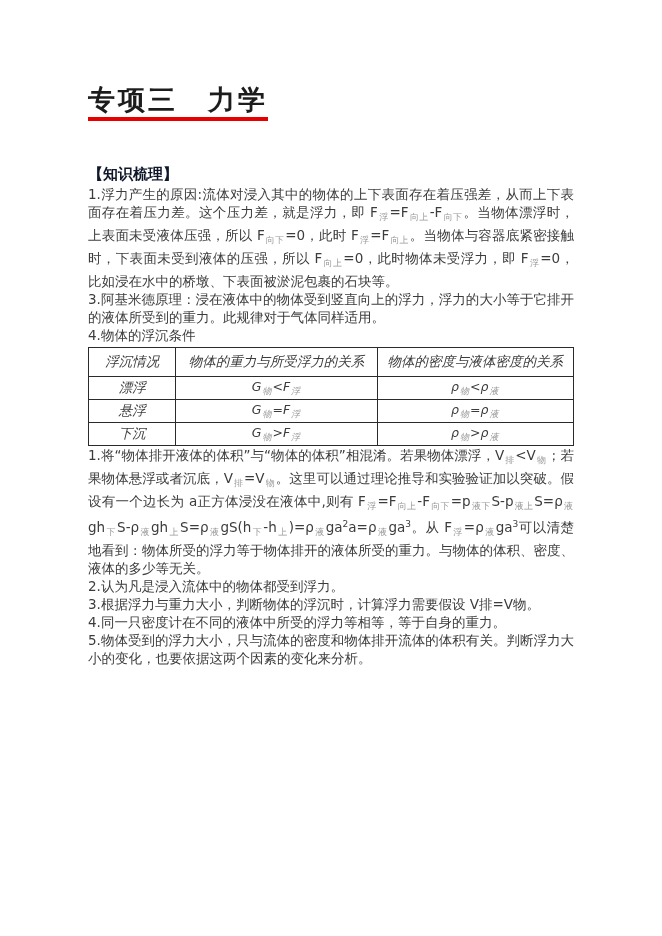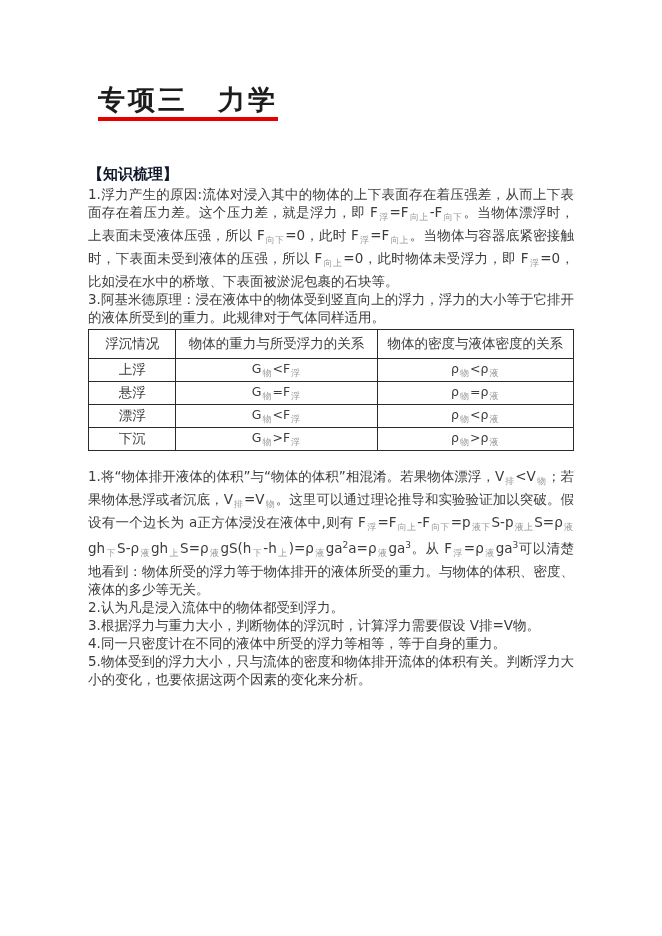--- a/index.html
+++ b/index.html
@@ -7,21 +7,21 @@
   body {
     width: 662px; height: 936px;
     font-family: "DejaVu Sans", "Liberation Sans", sans-serif;
     color: #3c3c3c;
     overflow: hidden;
   }
   .page { padding: 84px 88px 0 88px; }
 
   .doc-title {
     display: inline-block;
-    margin-left: 10px;
+    margin-left: 0;
     font-family: "Liberation Serif", "DejaVu Serif", serif;
     font-size: 27px;
     font-weight: bold;
     color: #1c1c1c;
     letter-spacing: 3px;
     border-bottom: 4px solid #e60000;
     padding-bottom: 1px;
     line-height: 1.2;
   }
 
@@ -54,21 +54,22 @@
     color: #9a9a9a;
     vertical-align: -3px;
     padding: 0 1px;
   }
   .para sup { font-size: 9px; vertical-align: 5px; }
 
   table.float-table {
     width: 100%;
     border-collapse: collapse;
     margin-top: 3px;
-    margin-bottom: 16px;
+    margin-bottom: 0;
+    font-style: italic;
   }
   .float-table th, .float-table td {
     border: 1px solid #2b2b2b;
     text-align: center;
     font-weight: normal;
     font-size: 13.5px;
     color: #3c3c3c;
     padding: 0;
   }
   .float-table th { height: 29px; }
@@ -89,49 +90,45 @@
 
 <div class="page">
 
   <h1 class="doc-title">专项三　力学</h1>
 
 
   <div class="section-label label-knowledge">【知识梳理】</div>
 
   <p class="para">1.浮力产生的原因:流体对浸入其中的物体的上下表面存在着压强差，从而上下表面存在着压力差。这个压力差，就是浮力，即 F<sub>浮</sub>=F<sub>向上</sub>-F<sub>向下</sub>。当物体漂浮时，上表面未受液体压强，所以 F<sub>向下</sub>=0，此时 F<sub>浮</sub>=F<sub>向上</sub>。当物体与容器底紧密接触时，下表面未受到液体的压强，所以 F<sub>向上</sub>=0，此时物体未受浮力，即 F<sub>浮</sub>=0，比如浸在水中的桥墩、下表面被淤泥包裹的石块等。</p>
   <p class="para">3.阿基米德原理：浸在液体中的物体受到竖直向上的浮力，浮力的大小等于它排开的液体所受到的重力。此规律对于气体同样适用。</p>
+  <p class="para">4.物体的浮沉条件</p>
 
   <table class="float-table">
     <colgroup>
         <col class="c1">
         <col class="c2">
         <col class="c3">
       </colgroup>
     <thead>
       <tr>
         <th>浮沉情况</th>
         <th>物体的重力与所受浮力的关系</th>
         <th>物体的密度与液体密度的关系</th>
       </tr>
     </thead>
     <tbody>
       <tr>
-        <td>上浮</td>
+        <td>漂浮</td>
         <td class="formula">G<sub>物</sub>&lt;F<sub>浮</sub></td>
         <td class="formula">ρ<sub>物</sub>&lt;ρ<sub>液</sub></td>
       </tr>
       <tr>
         <td>悬浮</td>
         <td class="formula">G<sub>物</sub>=F<sub>浮</sub></td>
         <td class="formula">ρ<sub>物</sub>=ρ<sub>液</sub></td>
-      </tr>
-      <tr>
-        <td>漂浮</td>
-        <td class="formula">G<sub>物</sub>&lt;F<sub>浮</sub></td>
-        <td class="formula">ρ<sub>物</sub>&lt;ρ<sub>液</sub></td>
       </tr>
       <tr>
         <td>下沉</td>
         <td class="formula">G<sub>物</sub>&gt;F<sub>浮</sub></td>
         <td class="formula">ρ<sub>物</sub>&gt;ρ<sub>液</sub></td>
       </tr>
     </tbody>
   </table>
 
 

